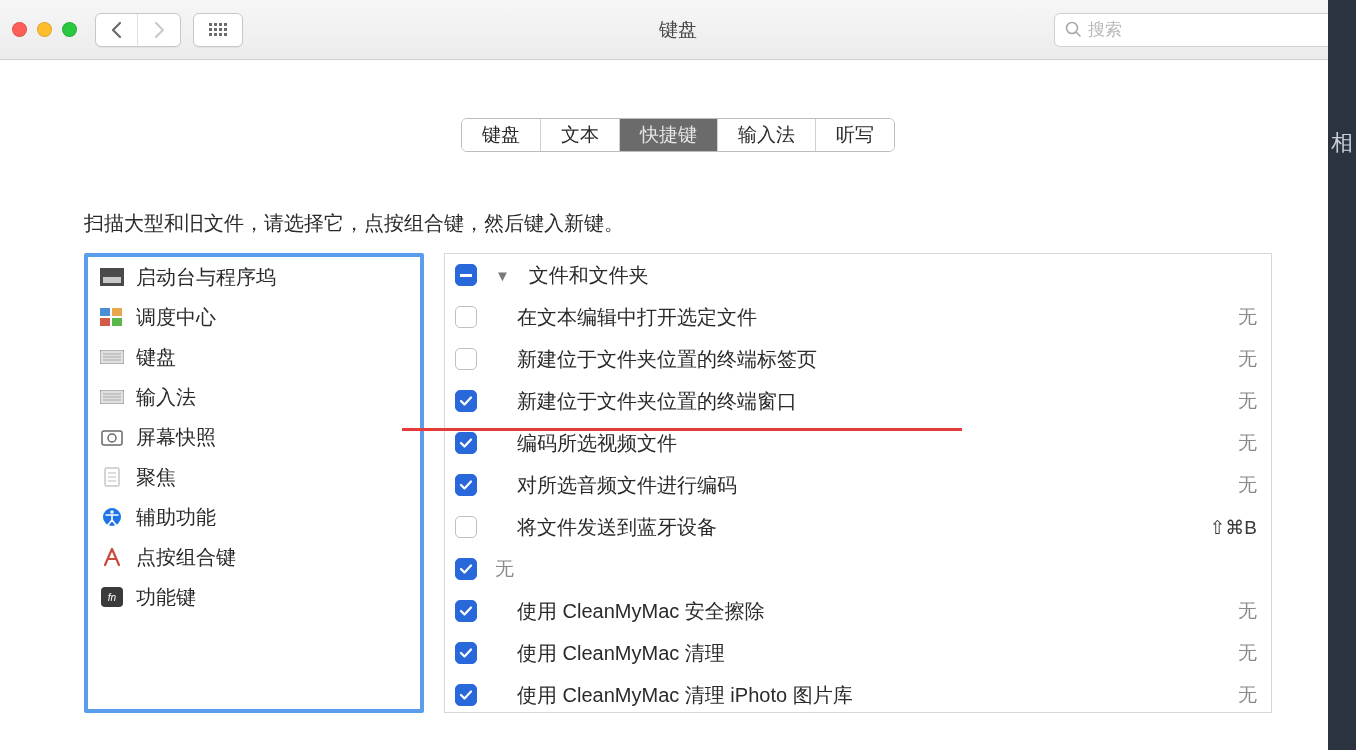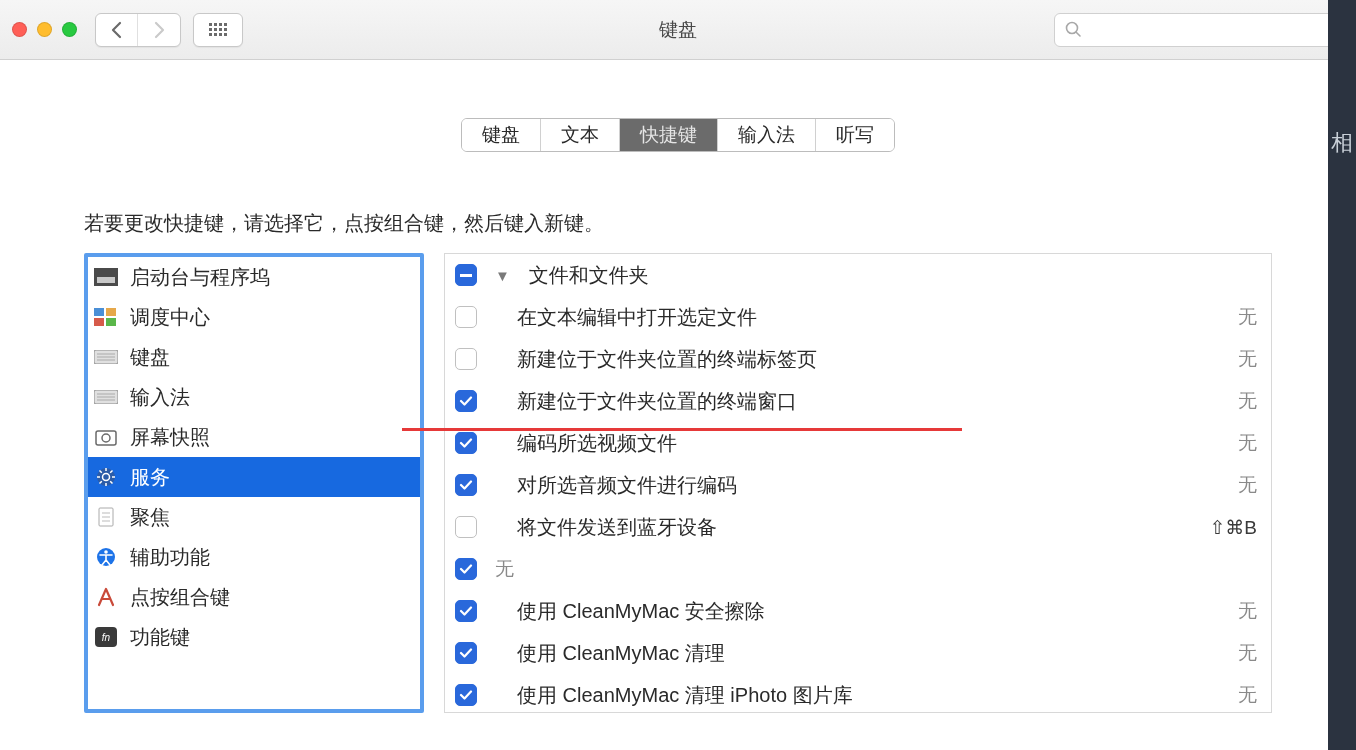--- a/index.html
+++ b/index.html
@@ -86,21 +86,21 @@
 
 .sidebar {
   width: 340px; height: 460px;
   border: 4px solid #5a9ded;
   border-radius: 2px;
   background: #fff;
   overflow: hidden;
 }
 .sidebar-item {
   display: flex; align-items: center; gap: 12px;
-  height: 40px; padding: 0 6px;
+  height: 40px; padding: 0 12px;
   font-size: 20px; color: #2a2a2a;
 }
 .sidebar-item.selected { background: #1769e0; color: #fff; }
 .sb-icon {
   width: 24px; height: 20px; flex-shrink: 0;
   display: flex; align-items: center; justify-content: center; font-style: italic;
 }
 
 .svc-list {
   flex: 1; height: 460px;
@@ -184,36 +184,37 @@
           <span></span>
           <span></span>
       </div>
     </div>
     <div class="title-text">键盘</div>
     <div class="search-box">
       <svg width="17" height="17" viewBox="0 0 17 17">
           <circle cx="7" cy="7" r="5.5" stroke="#a8a8a8" stroke-width="1.6" fill="none"></circle>
           <line x1="11.2" y1="11.2" x2="15" y2="15" stroke="#a8a8a8" stroke-width="1.6" stroke-linecap="round"></line>
         </svg>
+      <input type="text" placeholder="搜索" style="">
     </div>
   </div>
 
   <div class="content">
 
     <div class="tabstrip">
       <div class="tabs">
         <div class="tab">键盘</div>
         <div class="tab">文本</div>
         <div class="tab active">快捷键</div>
         <div class="tab">输入法</div>
         <div class="tab">听写</div>
       </div>
     </div>
 
-    <div class="instruction">若要更改快捷键，请选择它，点按组合键，然后键入新键。</div>
+    <div class="instruction">扫描大型和旧文件，请选择它，点按组合键，然后键入新键。</div>
 
     <div class="split">
 
       <div class="sidebar">
         <div class="sidebar-item">
           <span class="sb-icon">
             <svg width="24" height="18" viewBox="0 0 24 18">
                 <rect x="0" y="0" width="24" height="18" fill="#4a4a4a"></rect>
                 <rect x="3" y="9" width="18" height="6" fill="#c8c8c8"></rect>
               </svg>
@@ -255,39 +256,20 @@
         </div>
         <div class="sidebar-item">
           <span class="sb-icon">
             <svg width="22" height="18" viewBox="0 0 22 18">
                 <rect x="1" y="3" width="20" height="14" rx="2" fill="none" stroke="#6a6a6a" stroke-width="1.5"></rect>
                 <circle cx="11" cy="10" r="4" fill="none" stroke="#6a6a6a" stroke-width="1.5"></circle>
               </svg>
           </span>
           <span>屏幕快照</span>
         </div>
-        <div class="sidebar-item selected">
-          <span class="sb-icon">
-            <svg width="22" height="22" viewBox="0 0 22 22">
-                <circle cx="11" cy="11" r="9" fill="#2b5ca8"></circle>
-                <circle cx="11" cy="11" r="3.5" fill="none" stroke="#fff" stroke-width="1.5"></circle>
-                <g stroke="#fff" stroke-width="1.5">
-                  <line x1="11" y1="2" x2="11" y2="5"></line>
-                  <line x1="11" y1="17" x2="11" y2="20"></line>
-                  <line x1="2" y1="11" x2="5" y2="11"></line>
-                  <line x1="17" y1="11" x2="20" y2="11"></line>
-                  <line x1="4.5" y1="4.5" x2="6.8" y2="6.8"></line>
-                  <line x1="15.2" y1="15.2" x2="17.5" y2="17.5"></line>
-                  <line x1="17.5" y1="4.5" x2="15.2" y2="6.8"></line>
-                  <line x1="6.8" y1="15.2" x2="4.5" y2="17.5"></line>
-                </g>
-              </svg>
-          </span>
-          <span>服务</span>
-        </div>
         <div class="sidebar-item">
           <span class="sb-icon">
             <svg width="16" height="20" viewBox="0 0 16 20">
                 <rect x="1" y="1" width="14" height="18" rx="1" fill="#fff" stroke="#aaa"></rect>
                 <line x1="4" y1="6" x2="12" y2="6" stroke="#bbb"></line>
                 <line x1="4" y1="10" x2="12" y2="10" stroke="#bbb"></line>
                 <line x1="4" y1="14" x2="12" y2="14" stroke="#bbb"></line>
               </svg>
           </span>
           <span>聚焦</span>

